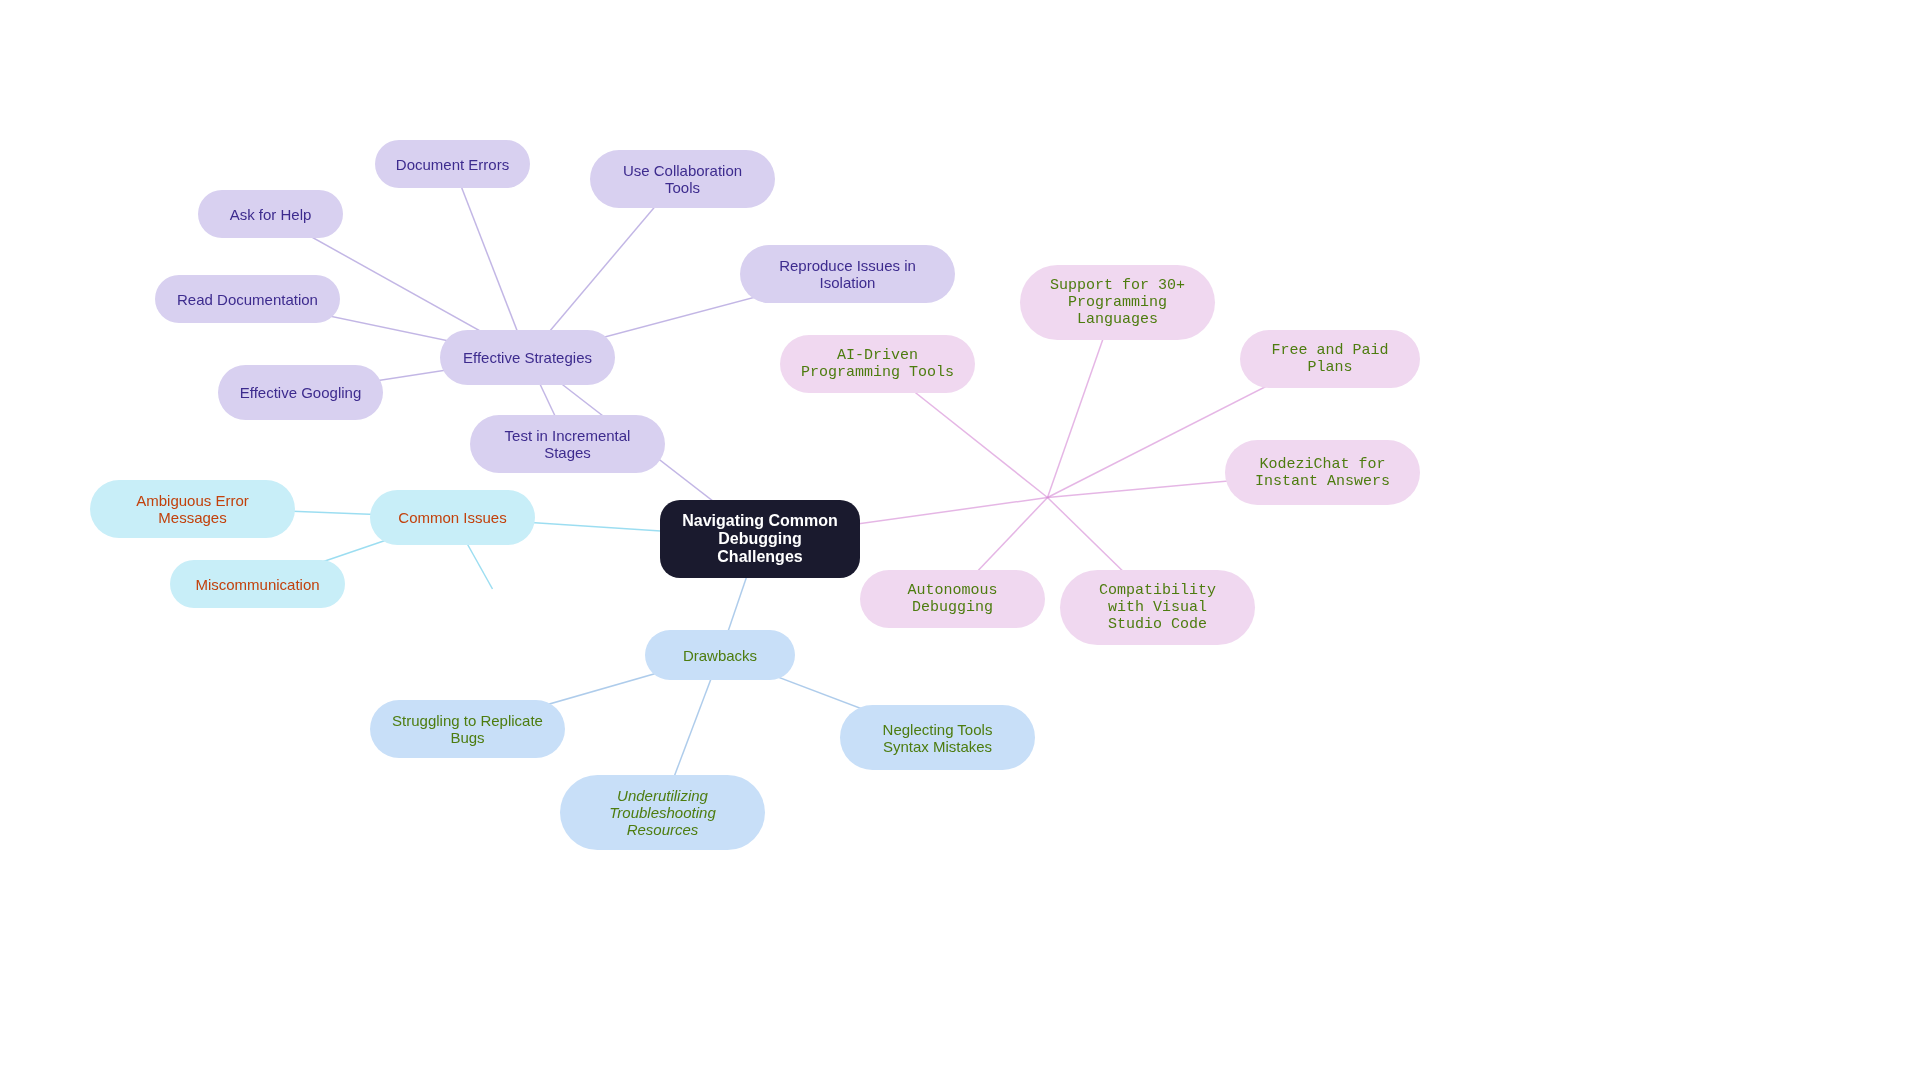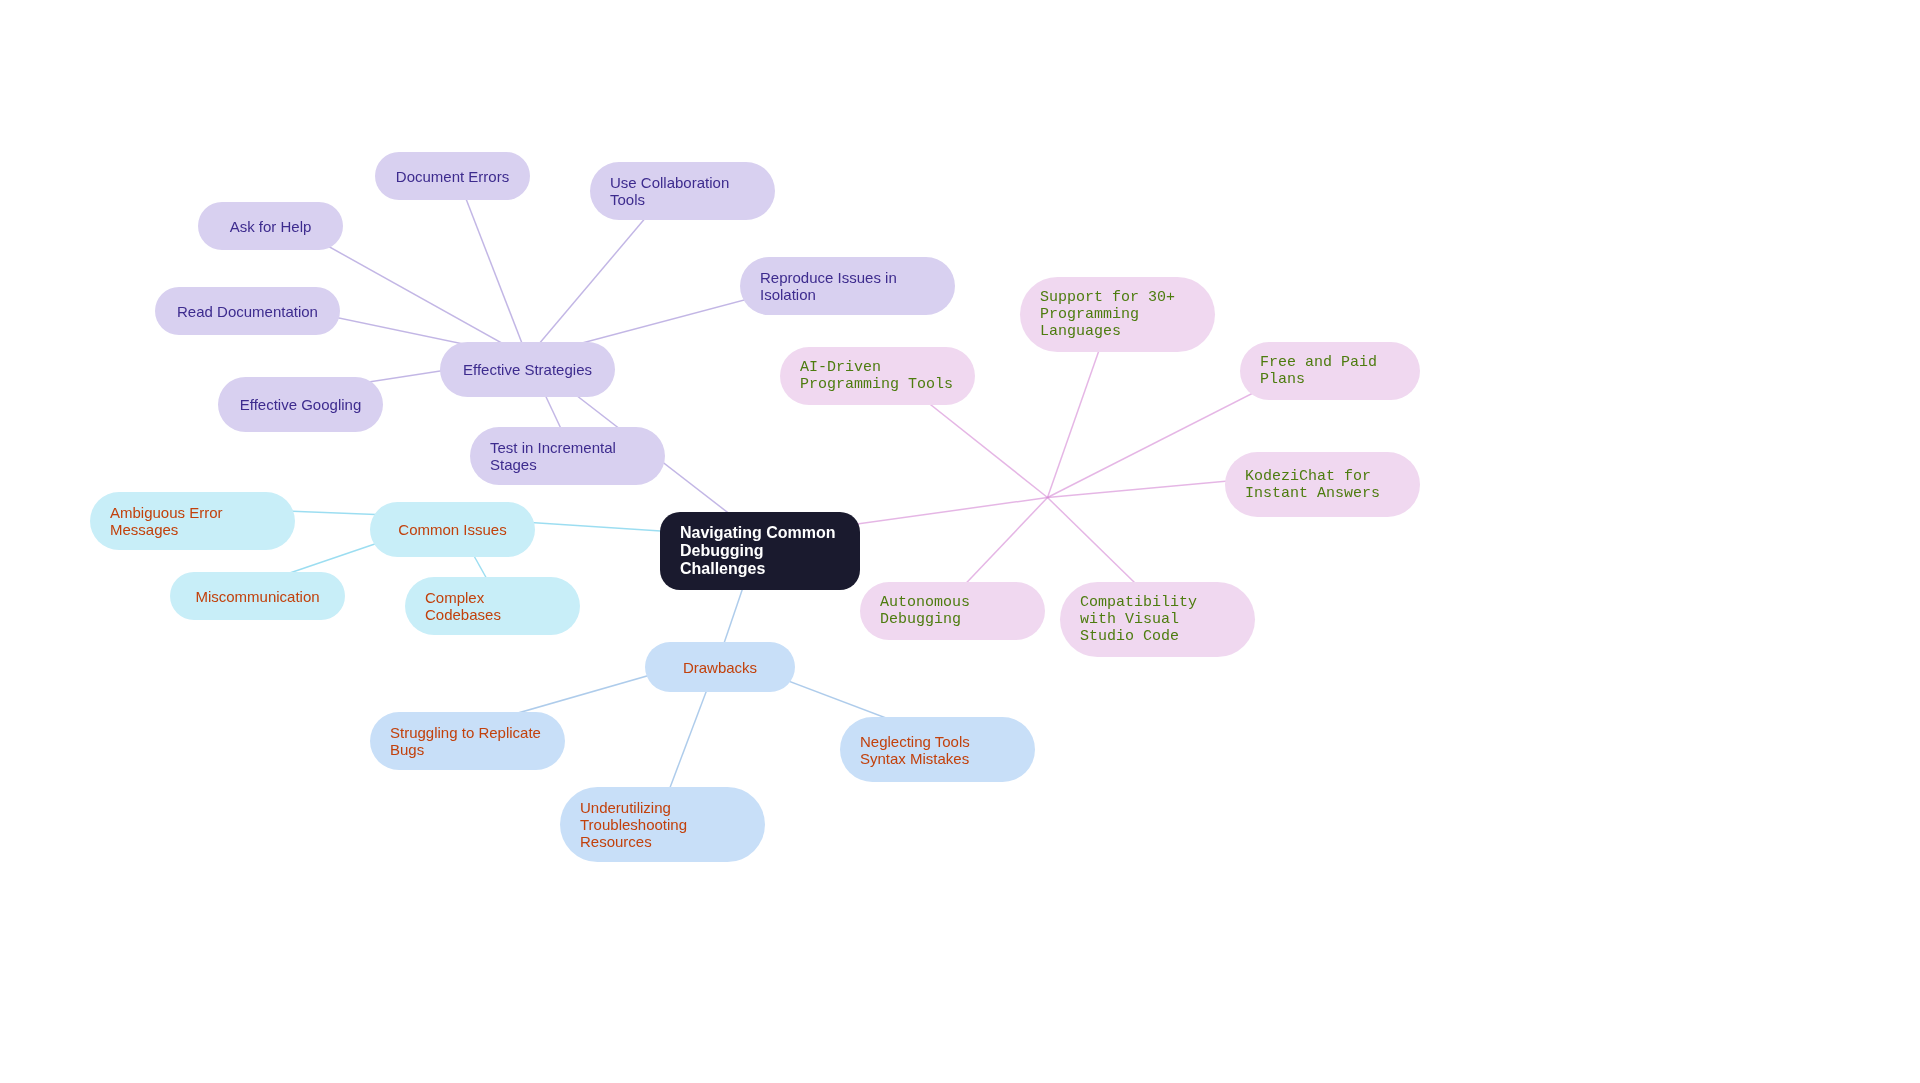--- a/index.html
+++ b/index.html
@@ -23,26 +23,25 @@
       width: 1920px;
       height: 1083px;
       pointer-events: none;
     }
     .node {
       position: absolute;
       border-radius: 50px;
       display: flex;
       align-items: center;
       justify-content: center;
-      text-align: left;
+      text-align: center;
       font-size: 15px;
       font-weight: 500;
       padding: 12px 20px;
       cursor: default;
-      margin-top: 12px;
     }
     
     .node-center {
       background: #1a1a2e;
       color: #ffffff;
       font-size: 16px;
       font-weight: 600;
       border-radius: 20px;
       width: 200px;
       min-height: 70px;
@@ -62,21 +61,21 @@
     }
     
     .node-cyan {
       background: #c8eef8;
       color: #c2410c;
       border: none;
     }
     
     .node-blue {
       background: #c8dff8;
-      color: #c2410c;
+      color: #4d7c0f;
       border: none;
     }
   </style>
 </head>
 <body>
 
 <div id="mindmap-canvas">
   <svg id="lines">
       <line x1="760" y1="537.5" x2="527.5" y2="357.5" stroke="#9b87d4" stroke-width="1.5" opacity="0.6"></line>
       <line x1="527.5" y1="357.5" x2="452.5" y2="164" stroke="#9b87d4" stroke-width="1.5" opacity="0.6"></line>
@@ -114,18 +113,17 @@
     <div class="node node-purple" style="left: 470px; top: 415px; width: 195px; min-height: 55px;">Test in Incremental Stages</div>
     <div class="node node-pink" style="left: 780px; top: 335px; width: 195px; min-height: 55px;">AI-Driven Programming Tools</div>
     <div class="node node-pink" style="left: 1020px; top: 265px; width: 195px; min-height: 65px;">Support for 30+ Programming Languages</div>
     <div class="node node-pink" style="left: 1240px; top: 330px; width: 180px; min-height: 48px;">Free and Paid Plans</div>
     <div class="node node-pink" style="left: 1225px; top: 440px; width: 195px; min-height: 65px;">KodeziChat for Instant Answers</div>
     <div class="node node-pink" style="left: 860px; top: 570px; width: 185px; min-height: 55px;">Autonomous Debugging</div>
     <div class="node node-pink" style="left: 1060px; top: 570px; width: 195px; min-height: 70px;">Compatibility with Visual Studio Code</div>
     <div class="node node-cyan" style="left: 370px; top: 490px; width: 165px; min-height: 55px;">Common Issues</div>
     <div class="node node-cyan" style="left: 90px; top: 480px; width: 205px; min-height: 55px;">Ambiguous Error Messages</div>
     <div class="node node-cyan" style="left: 170px; top: 560px; width: 175px; min-height: 48px;">Miscommunication</div>
-    <div class="node node-cyan" style="left: 405px; top: 565px; width: 175px; min-height: 48px;">Complex Codebases</div>
     <div class="node node-blue" style="left: 645px; top: 630px; width: 150px; min-height: 50px;">Drawbacks</div>
     <div class="node node-blue" style="left: 370px; top: 700px; width: 195px; min-height: 55px;">Struggling to Replicate Bugs</div>
-    <div class="node node-blue" style="left: 560px; top: 775px; width: 205px; min-height: 65px;">Underutilizing Troubleshooting Resources</div>
+    <div class="node node-blue" style="left: 560px; top: 775px; width: 205px; min-height: 65px; font-style: italic;">Underutilizing Troubleshooting Resources</div>
     <div class="node node-blue" style="left: 840px; top: 705px; width: 195px; min-height: 65px;">Neglecting Tools Syntax Mistakes</div>
   </div>
 
 </body></html>

